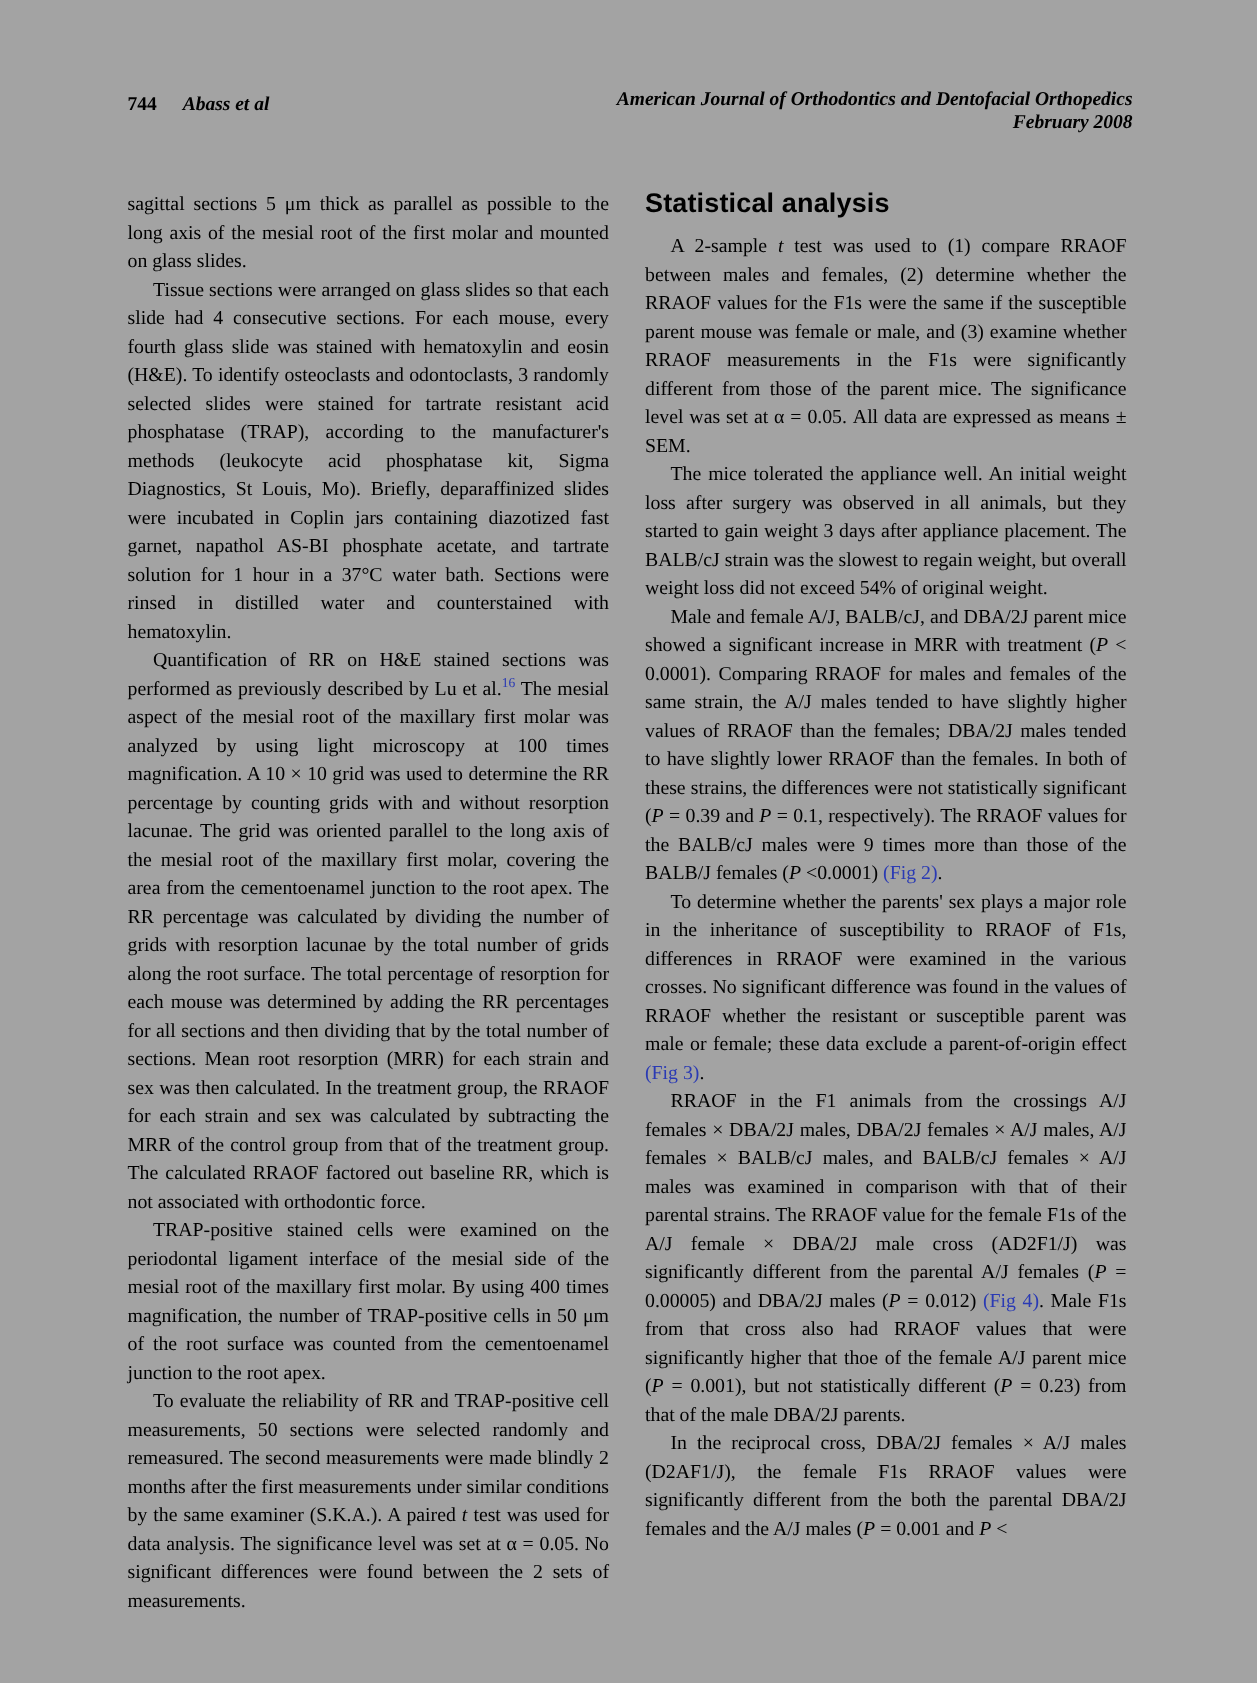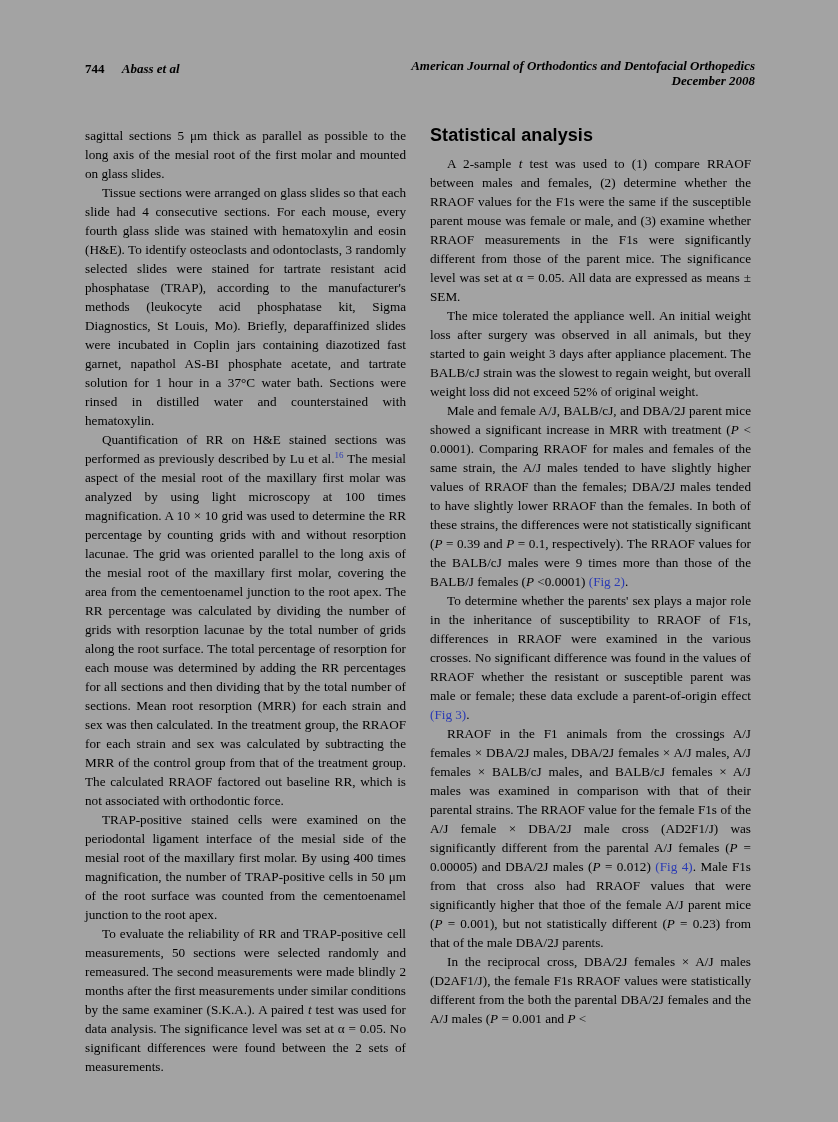--- a/index.html
+++ b/index.html
@@ -32,42 +32,42 @@
 
 <div class="page">
 
   <header class="running-head">
     <div class="rh-left">
       <span class="page-num">744</span>
       <span class="authors">Abass et al</span>
     </div>
     <div class="rh-right">
       <div>American Journal of Orthodontics and Dentofacial Orthopedics</div>
-      <div>December 2008</div>
+      <div>February 2008</div>
     </div>
   </header>
 
   <main class="columns">
     <section class="col">
         <p class="para"><span>sagittal sections 5 μm thick as parallel as possible to the long axis of the mesial root of the first molar and mounted on glass slides.</span></p>
         <p class="para indent"><span>Tissue sections were arranged on glass slides so that each slide had 4 consecutive sections. For each mouse, every fourth glass slide was stained with hematoxylin and eosin (H&amp;E). To identify osteoclasts and odontoclasts, 3 randomly selected slides were stained for tartrate resistant acid phosphatase (TRAP), according to the manufacturer's methods (leukocyte acid phosphatase kit, Sigma Diagnostics, St Louis, Mo). Briefly, deparaffinized slides were incubated in Coplin jars containing diazotized fast garnet, napathol AS-BI phosphate acetate, and tartrate solution for 1 hour in a 37°C water bath. Sections were rinsed in distilled water and counterstained with hematoxylin.</span></p>
         <p class="para indent"><span>Quantification of RR on H&amp;E stained sections was performed as previously described by Lu et al.</span><span class="sup link">16</span><span> The mesial aspect of the mesial root of the maxillary first molar was analyzed by using light microscopy at 100 times magnification. A 10 × 10 grid was used to determine the RR percentage by counting grids with and without resorption lacunae. The grid was oriented parallel to the long axis of the mesial root of the maxillary first molar, covering the area from the cementoenamel junction to the root apex. The RR percentage was calculated by dividing the number of grids with resorption lacunae by the total number of grids along the root surface. The total percentage of resorption for each mouse was determined by adding the RR percentages for all sections and then dividing that by the total number of sections. Mean root resorption (MRR) for each strain and sex was then calculated. In the treatment group, the RRAOF for each strain and sex was calculated by subtracting the MRR of the control group from that of the treatment group. The calculated RRAOF factored out baseline RR, which is not associated with orthodontic force.</span></p>
         <p class="para indent"><span>TRAP-positive stained cells were examined on the periodontal ligament interface of the mesial side of the mesial root of the maxillary first molar. By using 400 times magnification, the number of TRAP-positive cells in 50 μm of the root surface was counted from the cementoenamel junction to the root apex.</span></p>
         <p class="para indent"><span>To evaluate the reliability of RR and TRAP-positive cell measurements, 50 sections were selected randomly and remeasured. The second measurements were made blindly 2 months after the first measurements under similar conditions by the same examiner (S.K.A.). A paired </span><span class="it">t</span><span> test was used for data analysis. The significance level was set at α = 0.05. No significant differences were found between the 2 sets of measurements.</span></p>
       </section>
 
     <section class="col">
       <h2 class="subheading">Statistical analysis</h2>
       <div>
           <p class="para indent"><span>A 2-sample </span><span class="it">t</span><span> test was used to (1) compare RRAOF between males and females, (2) determine whether the RRAOF values for the F1s were the same if the susceptible parent mouse was female or male, and (3) examine whether RRAOF measurements in the F1s were significantly different from those of the parent mice. The significance level was set at α = 0.05. All data are expressed as means ± SEM.</span></p>
         </div>
 
       <div>
-          <p class="para indent"><span>The mice tolerated the appliance well. An initial weight loss after surgery was observed in all animals, but they started to gain weight 3 days after appliance placement. The BALB/cJ strain was the slowest to regain weight, but overall weight loss did not exceed 52% of original weight.</span></p>
+          <p class="para indent"><span>The mice tolerated the appliance well. An initial weight loss after surgery was observed in all animals, but they started to gain weight 3 days after appliance placement. The BALB/cJ strain was the slowest to regain weight, but overall weight loss did not exceed 54% of original weight.</span></p>
           <p class="para indent"><span>Male and female A/J, BALB/cJ, and DBA/2J parent mice showed a significant increase in MRR with treatment (</span><span class="it">P</span><span> &lt; 0.0001). Comparing RRAOF for males and females of the same strain, the A/J males tended to have slightly higher values of RRAOF than the females; DBA/2J males tended to have slightly lower RRAOF than the females. In both of these strains, the differences were not statistically significant (</span><span class="it">P</span><span> = 0.39 and </span><span class="it">P</span><span> = 0.1, respectively). The RRAOF values for the BALB/cJ males were 9 times more than those of the BALB/J females (</span><span class="it">P</span><span> &lt;0.0001) </span><span class="link">(Fig 2)</span><span>.</span></p>
           <p class="para indent"><span>To determine whether the parents' sex plays a major role in the inheritance of susceptibility to RRAOF of F1s, differences in RRAOF were examined in the various crosses. No significant difference was found in the values of RRAOF whether the resistant or susceptible parent was male or female; these data exclude a parent-of-origin effect </span><span class="link">(Fig 3)</span><span>.</span></p>
           <p class="para indent"><span>RRAOF in the F1 animals from the crossings A/J females × DBA/2J males, DBA/2J females × A/J males, A/J females × BALB/cJ males, and BALB/cJ females × A/J males was examined in comparison with that of their parental strains. The RRAOF value for the female F1s of the A/J female × DBA/2J male cross (AD2F1/J) was significantly different from the parental A/J females (</span><span class="it">P</span><span> = 0.00005) and DBA/2J males (</span><span class="it">P</span><span> = 0.012) </span><span class="link">(Fig 4)</span><span>. Male F1s from that cross also had RRAOF values that were significantly higher that thoe of the female A/J parent mice (</span><span class="it">P</span><span> = 0.001), but not statistically different (</span><span class="it">P</span><span> = 0.23) from that of the male DBA/2J parents.</span></p>
-          <p class="para indent"><span>In the reciprocal cross, DBA/2J females × A/J males (D2AF1/J), the female F1s RRAOF values were statistically different from the both the parental DBA/2J females and the A/J males (</span><span class="it">P</span><span> = 0.001 and </span><span class="it">P</span><span> &lt;</span></p>
+          <p class="para indent"><span>In the reciprocal cross, DBA/2J females × A/J males (D2AF1/J), the female F1s RRAOF values were significantly different from the both the parental DBA/2J females and the A/J males (</span><span class="it">P</span><span> = 0.001 and </span><span class="it">P</span><span> &lt;</span></p>
         </div>
     </section>
   </main>
 
 </div>
 
 </body></html>

